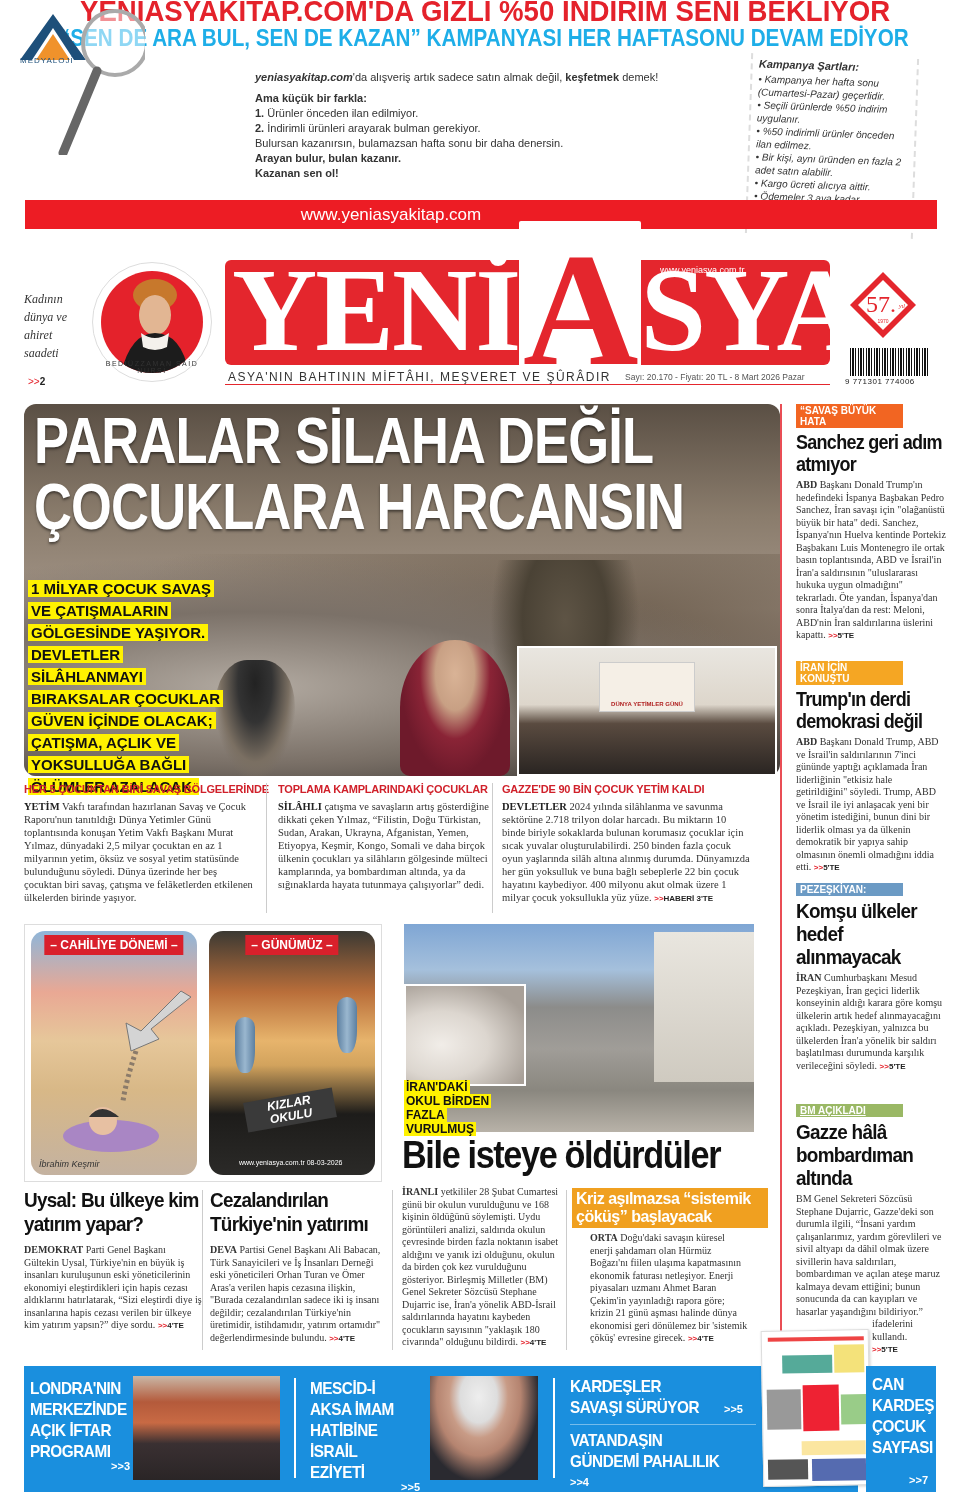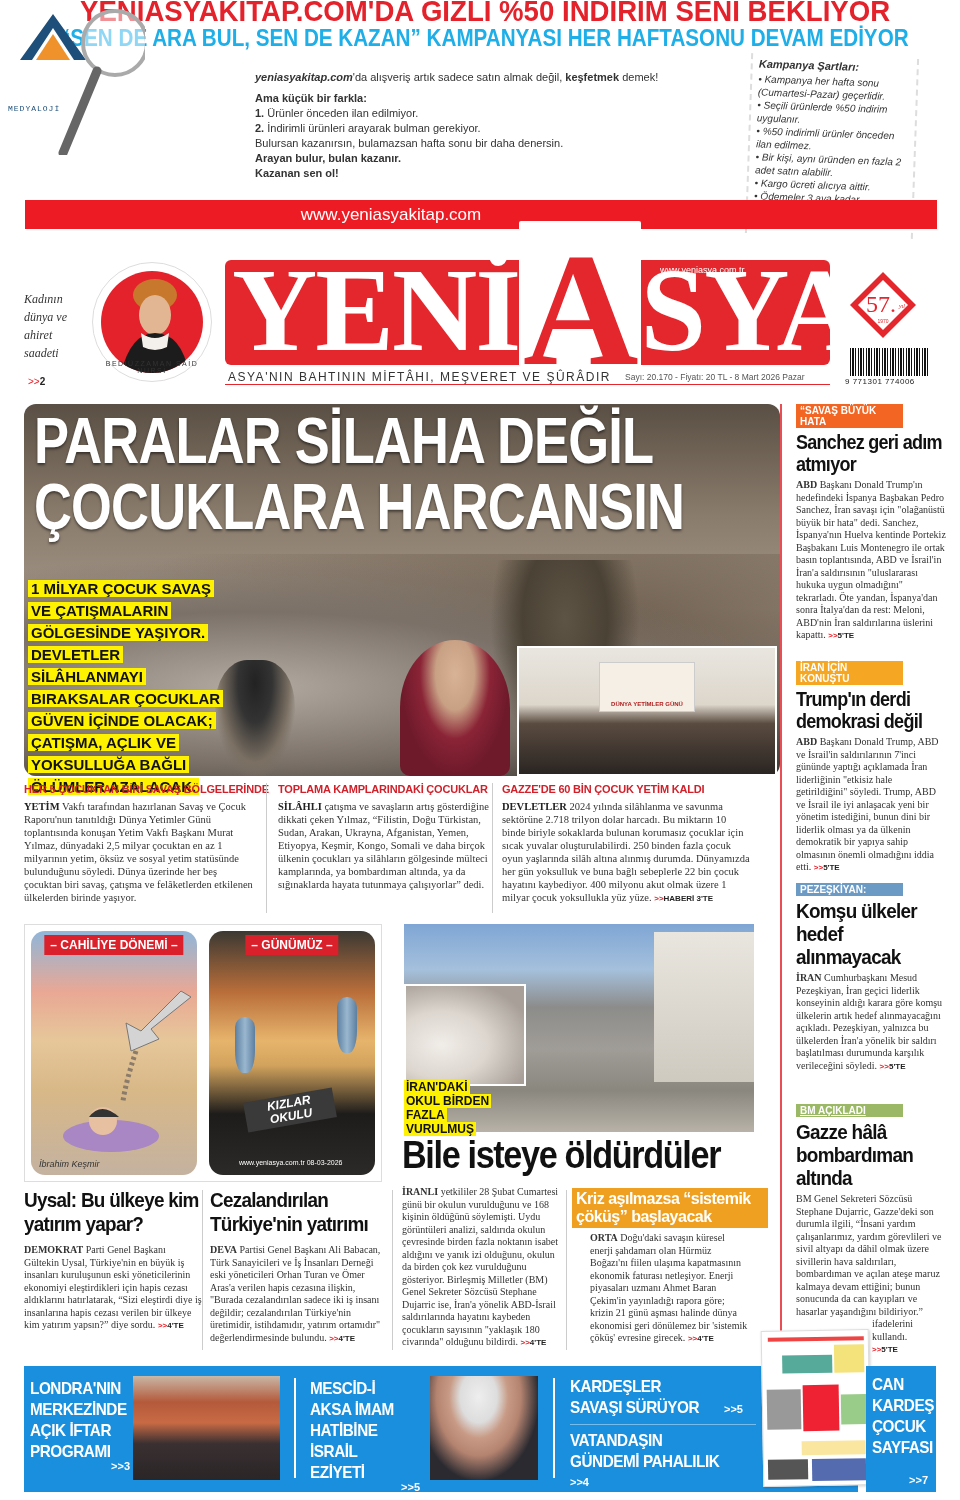--- a/index.html
+++ b/index.html
@@ -4,21 +4,21 @@
 <style>
   * { box-sizing: border-box; margin: 0; padding: 0; }
   html, body { width: 960px; height: 1500px; background: #fff; overflow: hidden; }
   body { position: relative; font-family: "Liberation Serif", serif; color: #222; }
   .abs { position: absolute; }
 
   
   .ad-title { left: 80px; top: -6px; width: 860px; text-align: center; color: #e4222b; font-size: 30px; font-weight: 900; font-family: "Liberation Sans", sans-serif; transform: scaleX(0.92); transform-origin: left; white-space: nowrap; }
   .ad-sub { left: 60px; top: 24px; width: 880px; text-align: center; color: #1eaee8; font-size: 24px; font-weight: 900; font-family: "Liberation Sans", sans-serif; transform: scaleX(0.86); transform-origin: left; white-space: nowrap; }
   .logo-medya { left: 8px; top: 10px; width: 90px; height: 56px; }
-  .medya-text { left: 8px; top: 56px; font-size: 8px; color: #1d4f7a; font-family: Liberation Mono, monospace; letter-spacing: 1px; margin-top: 48px; }
+  .medya-text { left: 20px; top: 56px; font-size: 8px; color: #1d4f7a; font-family: Liberation Sans, sans-serif; letter-spacing: 1px; }
   .magnifier { left: 55px; top: 5px; width: 90px; height: 150px; }
   .ad-body { left: 255px; top: 70px; width: 470px; font-family: "Liberation Sans", sans-serif; font-size: 11px; line-height: 15px; color: #333; }
   .ad-body p { margin: 0; }
   .ad-body .gap { height: 6px; }
   .ad-terms { left: 748px; top: 56px; width: 168px; height: 180px; background: #fff; border-left: 2px dashed #ddd; border-right: 2px dashed #ddd; padding: 4px 6px; font-family: "Liberation Sans", sans-serif; font-style: italic; font-size: 10px; line-height: 13px; color: #333; transform: rotate(2deg); }
   .ad-terms .t { font-weight: bold; font-size: 11px; margin-bottom: 2px; }
   .ad-bar { left: 25px; top: 200px; width: 912px; height: 29px; background: #ed1c24; color: #fff; font-family: "Liberation Sans", sans-serif; font-size: 17px; text-align: center; line-height: 29px; padding-right: 180px; }
 
   
   .slogan { left: 24px; top: 290px; width: 48px; font-style: italic; font-size: 12px; line-height: 18px; color: #333; }
@@ -193,21 +193,21 @@
   <div class="sub-head">HER 5 ÇOCUKTAN BİRİ SAVAŞ BÖLGELERİNDE</div>
   <b>YETİM</b><span> Vakfı tarafından hazırlanan Savaş ve Çocuk Raporu'nun tanıtıldığı Dünya Yetimler Günü toplantısında konuşan Yetim Vakfı Başkanı Murat Yılmaz, dünyadaki 2,5 milyar çocuktan en az 1 milyarının yetim, öksüz ve sosyal yetim statüsünde bulunduğunu söyledi. Dünya üzerinde her beş çocuktan biri savaş, çatışma ve felâketlerden etkilenen ülkelerden birinde yaşıyor.</span>
 </div>
 <div class="abs vrule" style="left:266px;top:783px;height:130px;"></div>
 <div class="abs sub-col" style="left:278px;width:218px;">
   <div class="sub-head">TOPLAMA KAMPLARINDAKİ ÇOCUKLAR</div>
   <b>SİLÂHLI</b><span> çatışma ve savaşların artış gösterdiğine dikkati çeken Yılmaz, “Filistin, Doğu Türkistan, Sudan, Arakan, Ukrayna, Afganistan, Yemen, Etiyopya, Keşmir, Kongo, Somali ve daha birçok ülkenin çocukları ya silâhların gölgesinde mülteci kamplarında, ya bombardıman altında, ya da sığınaklarda hayata tutunmaya çalışıyorlar” dedi.</span>
 </div>
 <div class="abs vrule" style="left:492px;top:783px;height:130px;"></div>
 <div class="abs sub-col" style="left:502px;width:250px;">
-  <div class="sub-head">GAZZE'DE 60 BİN ÇOCUK YETİM KALDI</div>
+  <div class="sub-head">GAZZE'DE 90 BİN ÇOCUK YETİM KALDI</div>
   <b>DEVLETLER</b><span> 2024 yılında silâhlanma ve savunma sektörüne 2.718 trilyon dolar harcadı. Bu miktarın 10 binde biriyle sokaklarda bulunan korumasız çocuklar için sıcak yuvalar oluşturulabilirdi. 250 binden fazla çocuk oyun yaşlarında silâh altına alınmış durumda. Dünyamızda her gün yoksulluk ve buna bağlı sebeplerle 22 bin çocuk hayatını kaybediyor. 400 milyonu akut olmak üzere 1 milyar çocuk yoksullukla yüz yüze.</span>
   <span class="ref"><i>&gt;&gt;</i><span>HABERİ 3'TE</span></span>
 </div>
 
 <div class="abs red-line"></div>
 
 <div class="abs rcol" style="top:404px;">
   <div class="tag" style="background:#f26522;">“SAVAŞ BÜYÜK HATA</div>
   <div class="rhead">Sanchez geri adım atmıyor</div>
   <div class="rbody"><b>ABD</b><span> Başkanı Donald Trump'ın hedefindeki İspanya Başbakan Pedro Sanchez, İran savaşı için "olağanüstü büyük bir hata" dedi. Sanchez, İspanya'nın Huelva kentinde Portekiz Başbakanı Luis Montenegro ile ortak basın toplantısında, ABD ve İsrail'in İran'a saldırısının "uluslararası hukuka uygun olmadığını" tekrarladı. Öte yandan, İspanya'dan sonra İtalya'dan da rest: Meloni, ABD'nin İran saldırılarına üslerini kapattı.</span> <span class="ref"><i>&gt;&gt;</i><span>5'TE</span></span></div>

